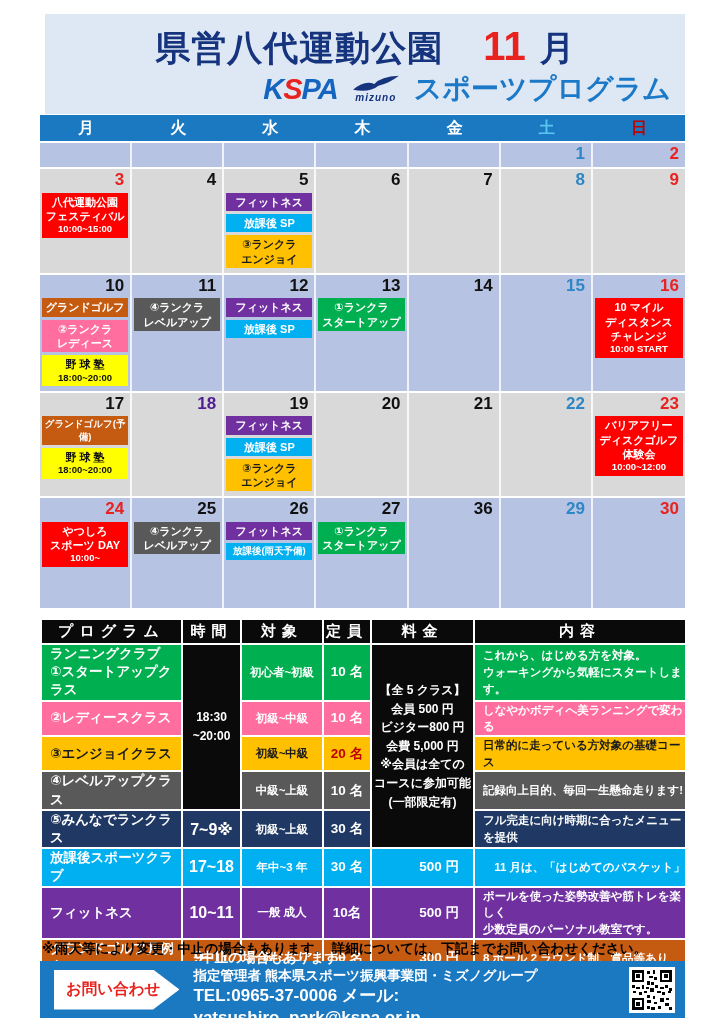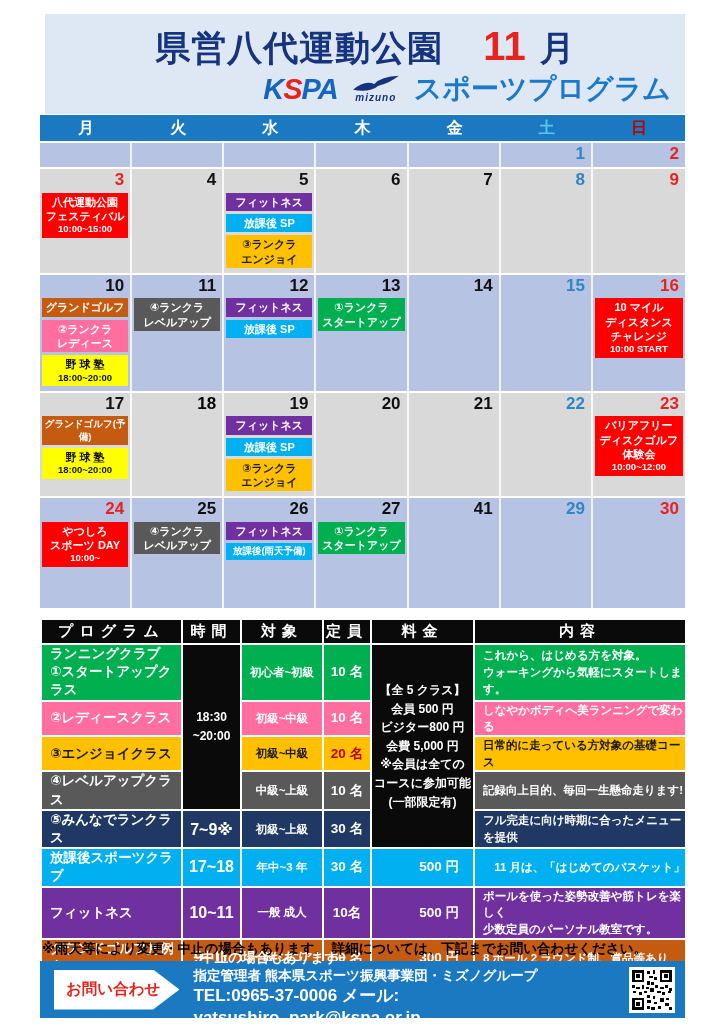--- a/index.html
+++ b/index.html
@@ -224,21 +224,21 @@
           <div class="date-num" style="color: rgb(17, 17, 17);">17</div>
           <div class="event small" style="background: rgb(197, 90, 17); color: rgb(255, 255, 255);">
             <div>グランドゴルフ(予備)</div>
           </div>
           <div class="event" style="background: rgb(255, 255, 0); color: rgb(17, 17, 17);">
             <div>野 球 塾</div>
             <div class="sub">18:00~20:00</div>
           </div>
         </div>
         <div class="day-cell">
-          <div class="date-num" style="color: #000000;">18</div>
+          <div class="date-num" style="color: #4c1d95;">18</div>
         </div>
         <div class="day-cell">
           <div class="date-num" style="color: rgb(17, 17, 17);">19</div>
           <div class="event" style="background: rgb(112, 48, 160); color: rgb(255, 255, 255);">
             <div>フィットネス</div>
           </div>
           <div class="event" style="background: rgb(0, 176, 240); color: rgb(255, 255, 255);">
             <div>放課後 SP</div>
           </div>
           <div class="event" style="background: rgb(255, 192, 0); color: rgb(26, 26, 26);">
@@ -291,21 +291,21 @@
           </div>
         </div>
         <div class="day-cell">
           <div class="date-num" style="color: rgb(17, 17, 17);">27</div>
           <div class="event" style="background: rgb(0, 176, 80); color: rgb(255, 255, 255);">
             <div>①ランクラ</div>
             <div>スタートアップ</div>
           </div>
         </div>
         <div class="day-cell">
-          <div class="date-num" style="color: rgb(17, 17, 17);">41</div>
+          <div class="date-num" style="color: rgb(17, 17, 17);">36</div>
         </div>
         <div class="day-cell">
           <div class="date-num" style="color: rgb(46, 134, 198);">29</div>
         </div>
         <div class="day-cell">
           <div class="date-num" style="color: rgb(232, 35, 31);">30</div>
         </div>
       </div>
     </div>
 </div>

